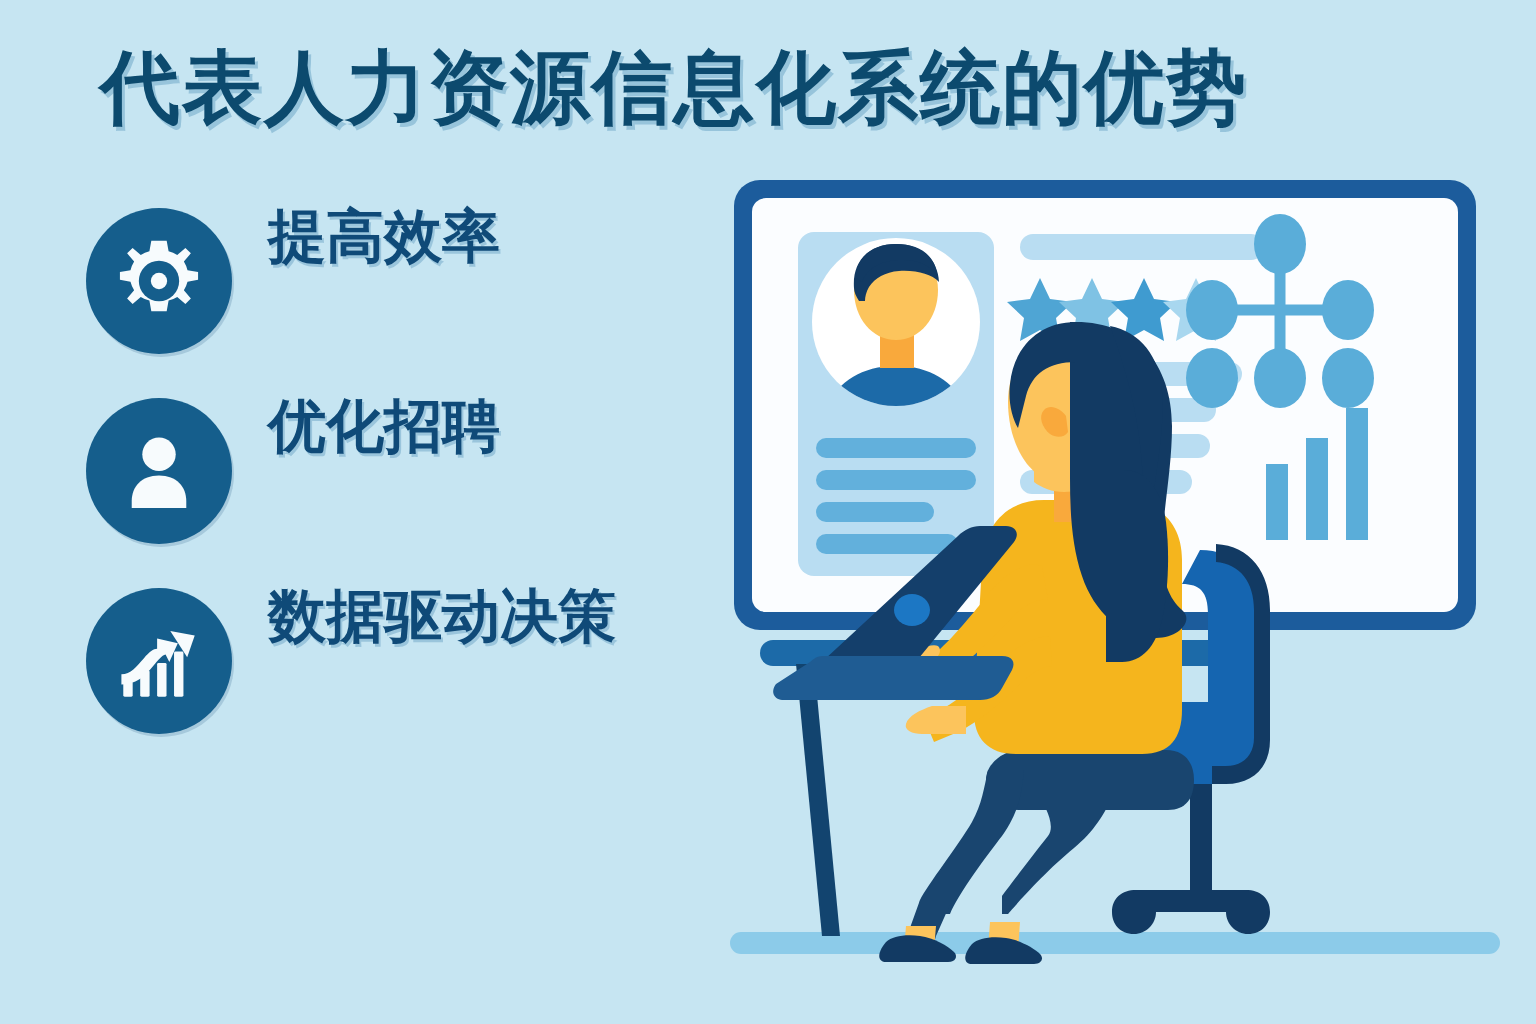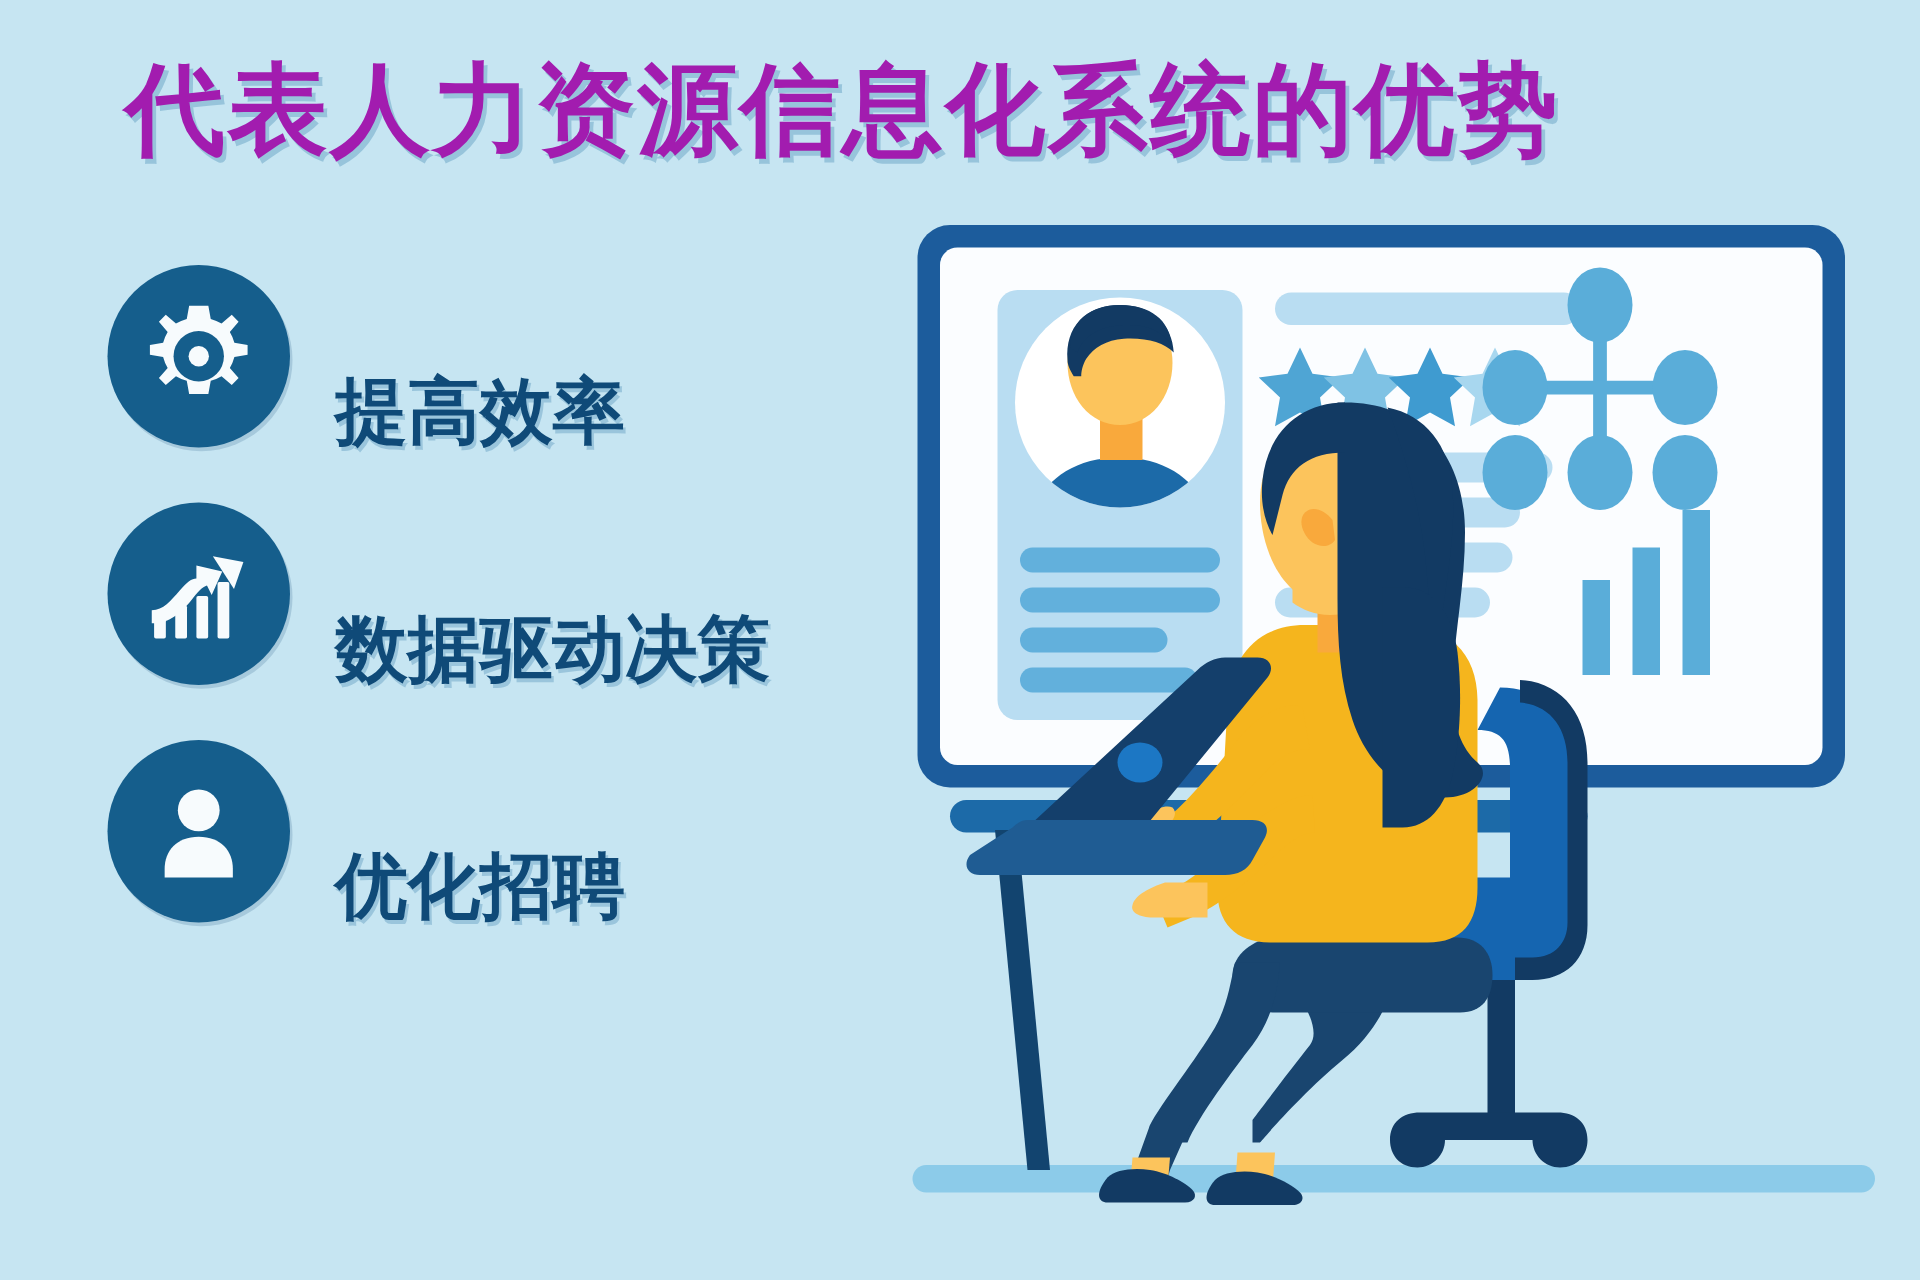--- a/index.html
+++ b/index.html
@@ -23,38 +23,39 @@
   }
 
   
   #page-title {
     position: absolute;
     left: 100px;
     top: 48px;
     font-size: 80px;
     font-weight: 700;
     letter-spacing: 2px;
-    color: #a21caf;
+    color: #0c4a6e;
     text-shadow: 3px 4px 0 rgba(30,110,160,0.28);
     white-space: nowrap;
     line-height: 1;
   }
 
   
   #feature-list {
     position: absolute;
     left: 86px;
     top: 208px;
     width: 620px;
   }
   .feature-row {
     display: flex;
-    align-items: flex-end;
+    align-items: flex-start;
     height: 150px;
     margin-bottom: 40px;
+    font-family: Liberation Serif, serif;
   }
   .feature-icon-circle {
     width: 146px;
     height: 146px;
     min-width: 146px;
     border-radius: 50%;
     background: #155e8c;
     display: flex;
     align-items: center;
     justify-content: center;
@@ -94,48 +95,48 @@
       <div class="feature-icon-circle">
         <svg width="96" height="96" viewBox="0 0 100 100" aria-hidden="true">
           <g fill="#f7fbfd">
             <path d="M50 8 l8 0 2 11 a33 33 0 0 1 9 3.8 l8.5-7.3 5.7 5.7 -7.3 8.5 a33 33 0 0 1 3.8 9 l11 2 0 8 -11 2 a33 33 0 0 1-3.8 9 l7.3 8.5 -5.7 5.7 -8.5-7.3 a33 33 0 0 1-9 3.8 l-2 11 -8 0 -8 0 -2-11 a33 33 0 0 1-9-3.8 l-8.5 7.3 -5.7-5.7 7.3-8.5 a33 33 0 0 1-3.8-9 l-11-2 0-8 11-2 a33 33 0 0 1 3.8-9 l-7.3-8.5 5.7-5.7 8.5 7.3 a33 33 0 0 1 9-3.8 l2-11z"></path>
           </g>
           <circle cx="50" cy="50" r="21" fill="#155e8c"></circle>
           <circle cx="50" cy="50" r="8.5" fill="#f7fbfd"></circle>
         </svg>
       </div>
       <div class="feature-label">提高效率</div>
+    </div>
+
+    <div class="feature-row">
+      <div class="feature-icon-circle">
+        <svg width="88" height="88" viewBox="0 0 100 100" aria-hidden="true">
+          <circle cx="50" cy="31" r="19" fill="#f7fbfd"></circle>
+          <path d="M50 55 c-20 0 -31 13 -31 29 l0 8 62 0 0-8 c0-16 -11-29 -31-29z" fill="#f7fbfd"></path>
+        </svg>
+      </div>
+      <div class="feature-label">优化招聘</div>
     </div>
 
     <div class="feature-row">
       <div class="feature-icon-circle">
         <svg width="94" height="94" viewBox="0 0 100 100" aria-hidden="true">
           <g fill="#f7fbfd">
             <rect x="12" y="72" width="10" height="16" rx="1.5"></rect>
             <rect x="30" y="60" width="10" height="28" rx="1.5"></rect>
             <rect x="48" y="52" width="10" height="36" rx="1.5"></rect>
             <rect x="66" y="40" width="10" height="48" rx="1.5"></rect>
             <path d="M10 64 c10 0 16-8 24-17 6-7 10-10 14-10 l0-11 22 5 -9 20 -4-8 c-4 1-8 6-13 12 -9 11-18 20-34 20z"></path>
             <path d="M62 18 l26 5 -8 23 z"></path>
           </g>
         </svg>
       </div>
       <div class="feature-label">数据驱动决策</div>
     </div>
 
-    <div class="feature-row">
-      <div class="feature-icon-circle">
-        <svg width="88" height="88" viewBox="0 0 100 100" aria-hidden="true">
-          <circle cx="50" cy="31" r="19" fill="#f7fbfd"></circle>
-          <path d="M50 55 c-20 0 -31 13 -31 29 l0 8 62 0 0-8 c0-16 -11-29 -31-29z" fill="#f7fbfd"></path>
-        </svg>
-      </div>
-      <div class="feature-label">优化招聘</div>
-    </div>
-
 
   </div>
 
   <div id="illustration">
     <svg width="790" height="810" viewBox="0 0 790 810" aria-hidden="true">
 
       <g>
         <rect x="14" y="10" width="742" height="450" rx="26" fill="#1c5c9c"></rect>
         <rect x="32" y="28" width="706" height="414" rx="14" fill="#fbfdff"></rect>
       </g>

